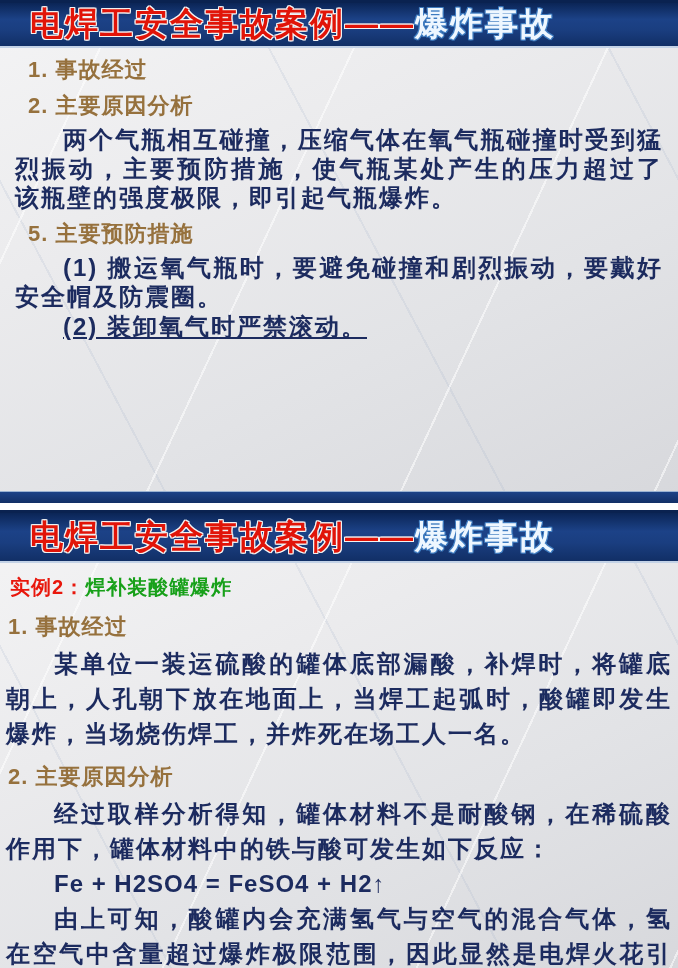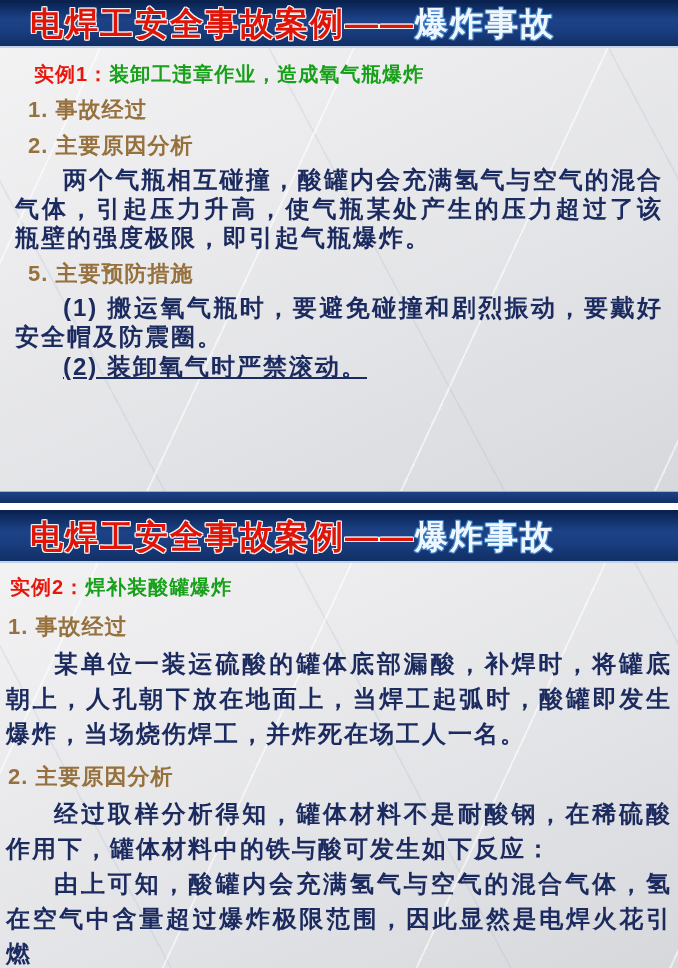--- a/index.html
+++ b/index.html
@@ -77,26 +77,23 @@
 <body>
 
 <div class="page">
 
   <section class="slide slide1">
     <header class="banner">
       <span class="t-red">电焊工安全事故案例——</span>
         <span class="t-blue">爆炸事故</span>
     </header>
     <div class="content">
-      <p class="case-line">
-        <span class="case-label">实例1：</span><span class="case-title">装卸工违章作业，造成氧气瓶爆炸</span>
-      </p>
       <h3 class="sec">1. 事故经过</h3>
       <h3 class="sec">2. 主要原因分析</h3>
-      <p class="body">两个气瓶相互碰撞，酸罐内会充满氢气与空气的混合气体，引起压力升高，使气瓶某处产生的压力超过了该瓶壁的强度极限，即引起气瓶爆炸。</p>
+      <p class="body">两个气瓶相互碰撞，压缩气体在氧气瓶碰撞时受到猛烈振动，主要预防措施，使气瓶某处产生的压力超过了该瓶壁的强度极限，即引起气瓶爆炸。</p>
       <h3 class="sec">5. 主要预防措施</h3>
       <p class="body">(1) 搬运氧气瓶时，要避免碰撞和剧烈振动，要戴好安全帽及防震圈。</p>
       <p class="body">(2) 装卸氧气时严禁滚动。</p>
     </div>
     <div class="bottom-bar"></div>
   </section>
 
   <div class="slide-gap"></div>
 
   <section class="slide slide2">
@@ -105,17 +102,18 @@
         <span class="t-blue">爆炸事故</span>
     </header>
     <div class="content">
       <p class="case-line">
         <span class="case-label">实例2：</span><span class="case-title">焊补装酸罐爆炸</span>
       </p>
       <h3 class="sec">1. 事故经过</h3>
       <p class="body">某单位一装运硫酸的罐体底部漏酸，补焊时，将罐底朝上，人孔朝下放在地面上，当焊工起弧时，酸罐即发生爆炸，当场烧伤焊工，并炸死在场工人一名。</p>
       <h3 class="sec">2. 主要原因分析</h3>
       <p class="body">经过取样分析得知，罐体材料不是耐酸钢，在稀硫酸作用下，罐体材料中的铁与酸可发生如下反应：</p>
+      <p class="body formula">Fe + H2SO4 = FeSO4 + H2↑</p>
       <p class="body">由上可知，酸罐内会充满氢气与空气的混合气体，氢在空气中含量超过爆炸极限范围，因此显然是电焊火花引燃</p>
     </div>
   </section>
 
 </div>
 
 </body></html>

